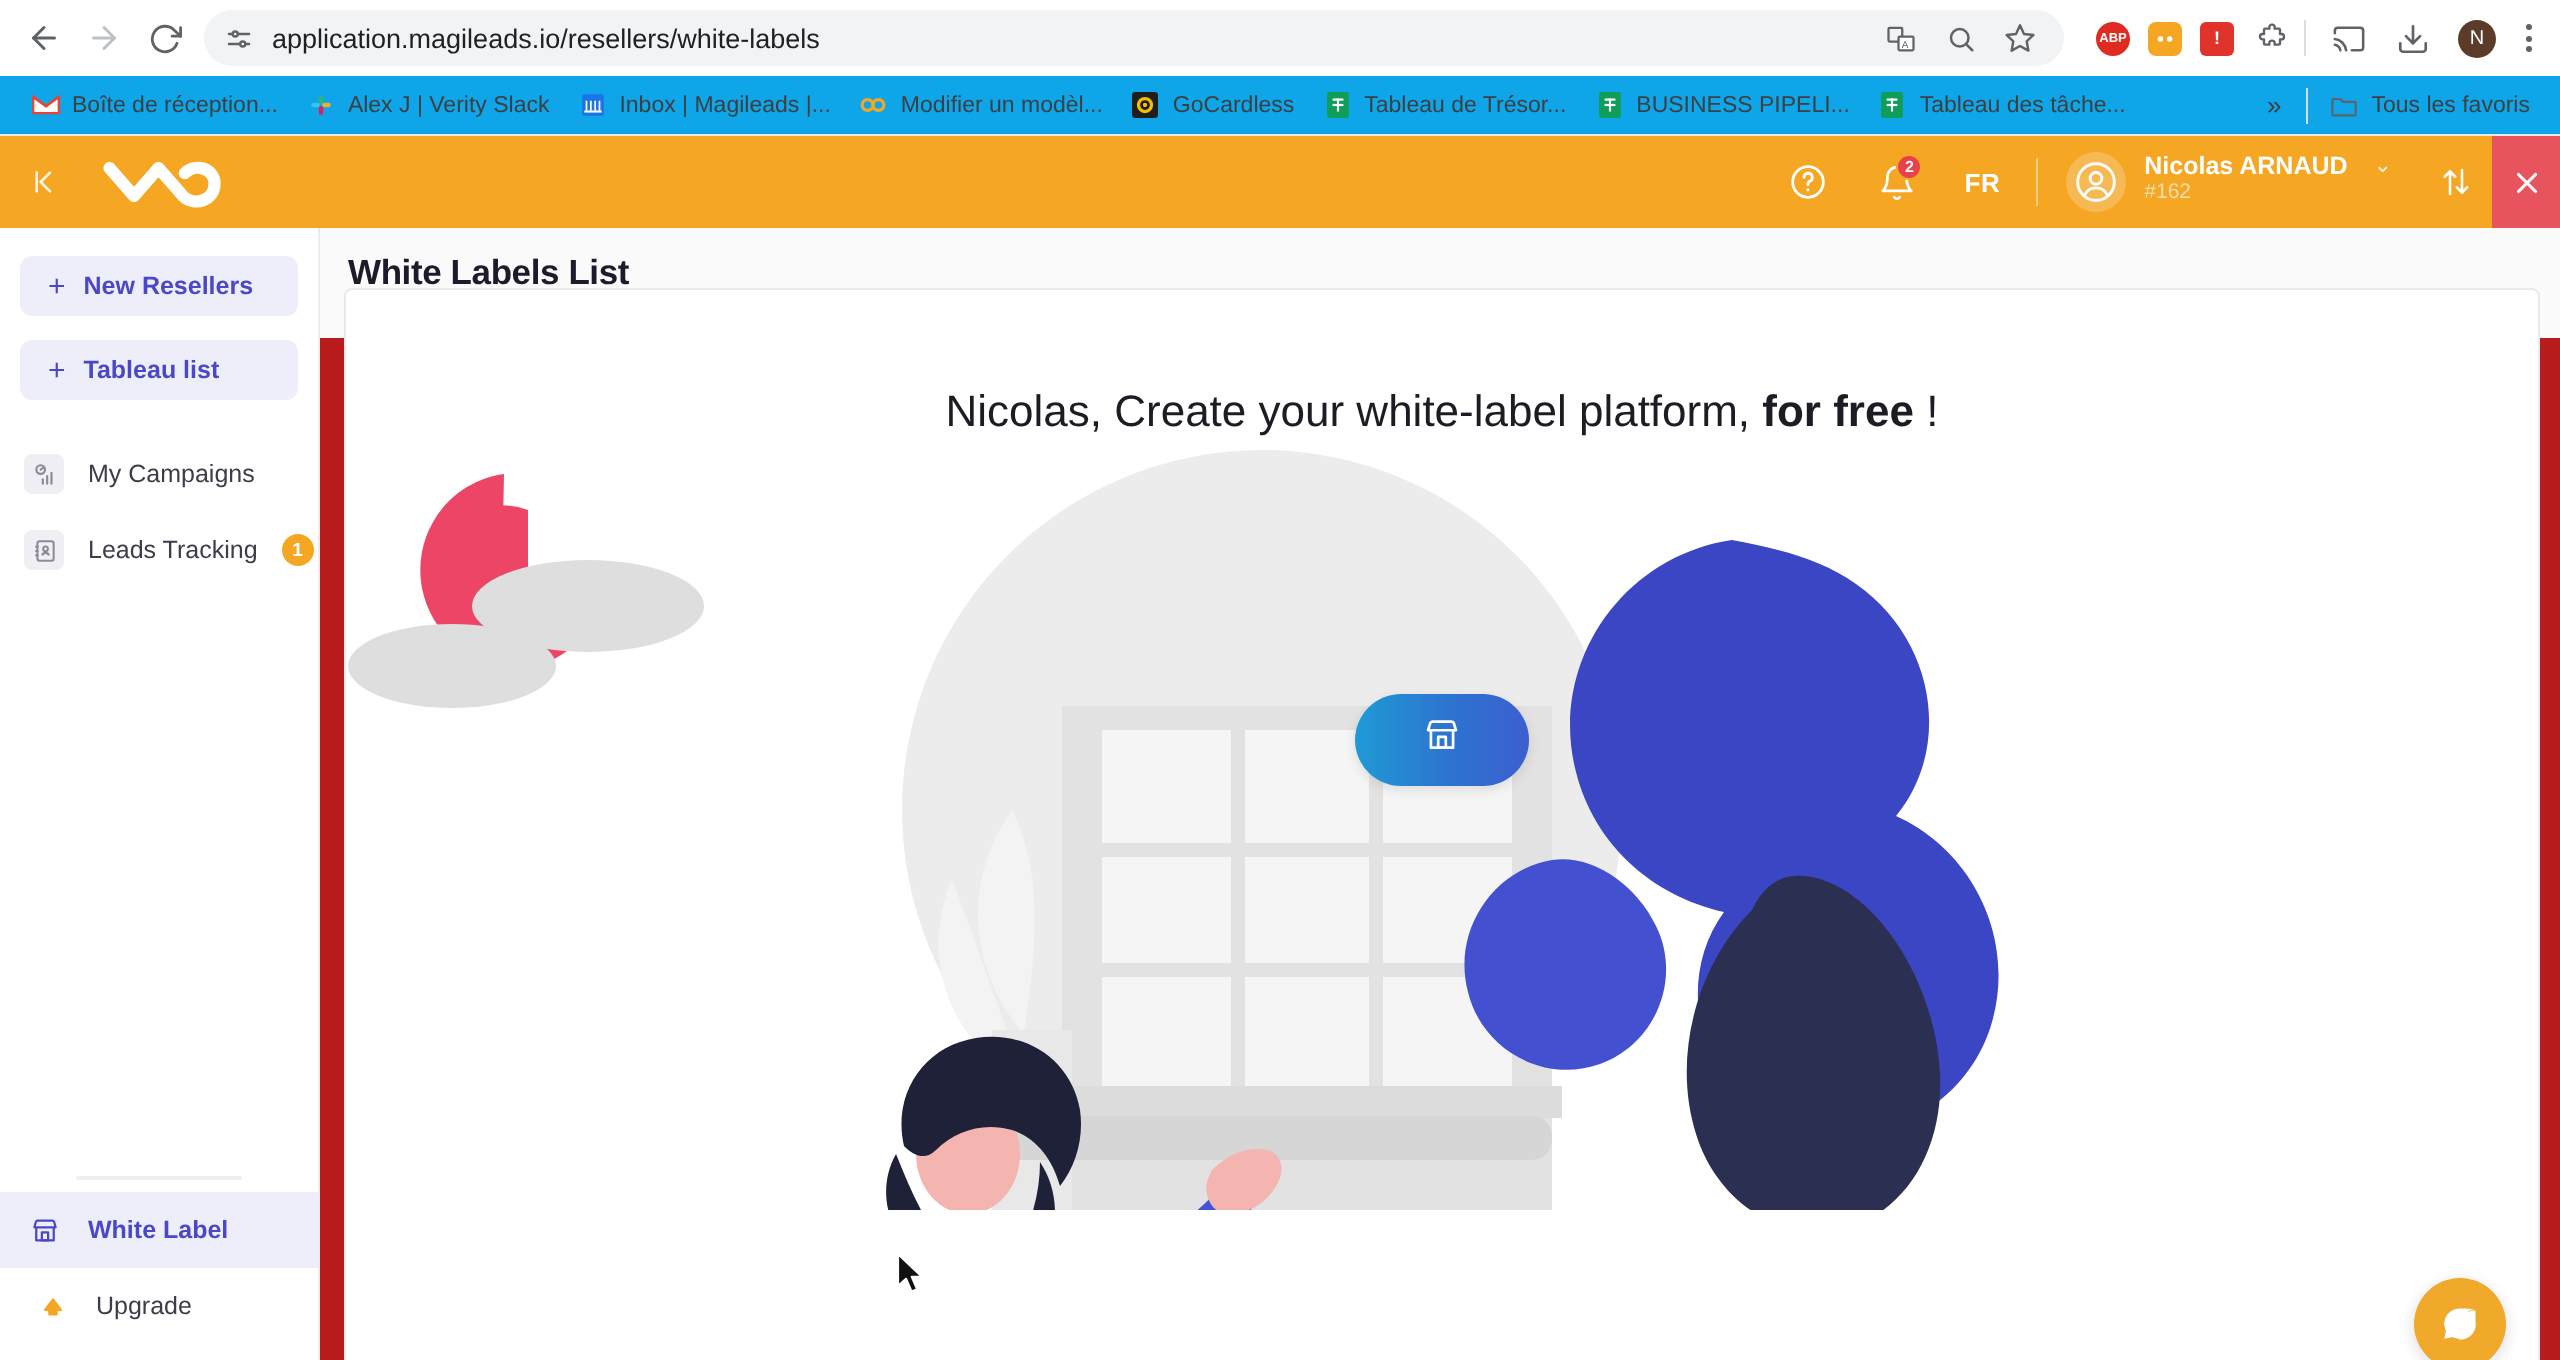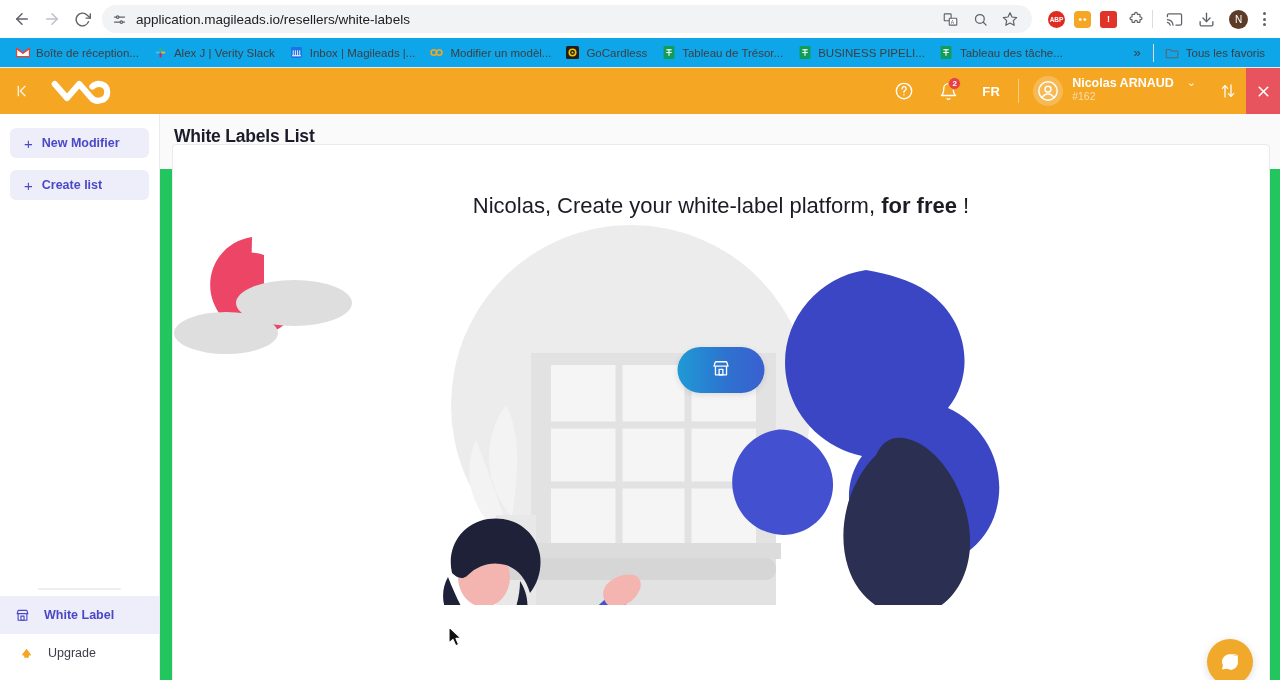--- a/index.html
+++ b/index.html
@@ -152,21 +152,21 @@
   }
   .side-bottom { margin-top:auto; }
   .side-sep { height:2px; background:#eeeef2; margin: 0 38px 6px 38px; border-radius:1px;}
   .nav-item.active {
     background:#eeeefb; color:#4a48c6; font-weight:700;
   }
   .nav-item.active .nav-ico { background:transparent; color:#4a48c6;}
   .nav-item.upgrade .nav-ico { background:transparent; color:#f5a623;}
 
   
-  .main { flex:1 1 auto; height:566px; background:#22c55e; position:relative; overflow:hidden;}
+  .main { flex:1 1 auto; height:566px; background:#b91c1c; position:relative; overflow:hidden;}
   .page-head { padding: 12px 0 0 14px; background:#fafafa; }
   .page-title { font-size:17.5px; font-weight:700; color:#1b1b2b; letter-spacing:-.2px;}
   .breadcrumb {
     display:flex; align-items:center; gap:8px;
     margin-top: 10px; font-size:10.5px; font-weight:700;
   }
   .bc-home { color:#b9b9c6; font-size:11px; display:flex;align-items:center;}
   .bc-sep { color:#c3c3cf; font-size:10px; font-weight:400;}
   .bc-link { color:#8f8fb0; }
   .bc-current { color:#4a48c6; }
@@ -457,30 +457,56 @@
         </svg>
     </div>
   </div>
 </div>
 
 <div class="app-body">
 
   <div class="sidebar">
     <div class="side-action">
       <span class="plus">+</span>
-      <span>New Modifier</span>
+      <span>New Resellers</span>
     </div>
     <div class="side-action">
       <span class="plus">+</span>
-      <span>Create list</span>
+      <span>Tableau list</span>
     </div>
 
     <div class="nav-list">
 
-
+      <div class="nav-item">
+        <span class="nav-ico">
+          <svg width="13" height="13" viewBox="0 0 24 24" fill="none" stroke="#8b8b9a" stroke-width="2" stroke-linecap="round">
+              <circle cx="8" cy="7" r="4"></circle>
+              <line x1="8" y1="7" x2="11" y2="5"></line>
+              <line x1="14" y1="20" x2="14" y2="13"></line>
+              <line x1="18" y1="20" x2="18" y2="10"></line>
+              <line x1="10" y1="20" x2="10" y2="16"></line>
+            </svg>
+        </span>
+        <span class="nav-label">My Campaigns</span>
+      </div>
+
+      <div class="nav-item">
+        <span class="nav-ico">
+          <svg width="13" height="13" viewBox="0 0 24 24" fill="none" stroke="#8b8b9a" stroke-width="1.9" stroke-linejoin="round">
+              <rect x="5" y="3" width="15" height="18" rx="2"></rect>
+              <line x1="3" y1="8" x2="6" y2="8"></line>
+              <line x1="3" y1="12" x2="6" y2="12"></line>
+              <line x1="3" y1="16" x2="6" y2="16"></line>
+              <circle cx="12.5" cy="10" r="2.2"></circle>
+              <path d="M9.3 16a3.4 3.4 0 0 1 6.4 0"></path>
+            </svg>
+        </span>
+        <span class="nav-label">Leads Tracking</span>
+        <span class="nav-badge">1</span>
+      </div>
     </div>
 
     <div class="side-bottom">
       <div class="side-sep"></div>
       <div class="nav-item active">
         <span class="nav-ico">
           <svg width="15" height="15" viewBox="0 0 24 24" fill="none" stroke="#4a48c6" stroke-width="1.8" stroke-linejoin="round">
               <path d="M3.5 9h17l-1.2-4.2A1.5 1.5 0 0 0 17.9 3.7H6.1A1.5 1.5 0 0 0 4.7 4.8z"></path>
               <path d="M5 9v10.5h14V9"></path>
               <rect x="9.5" y="13" width="5" height="6.5"></rect>

